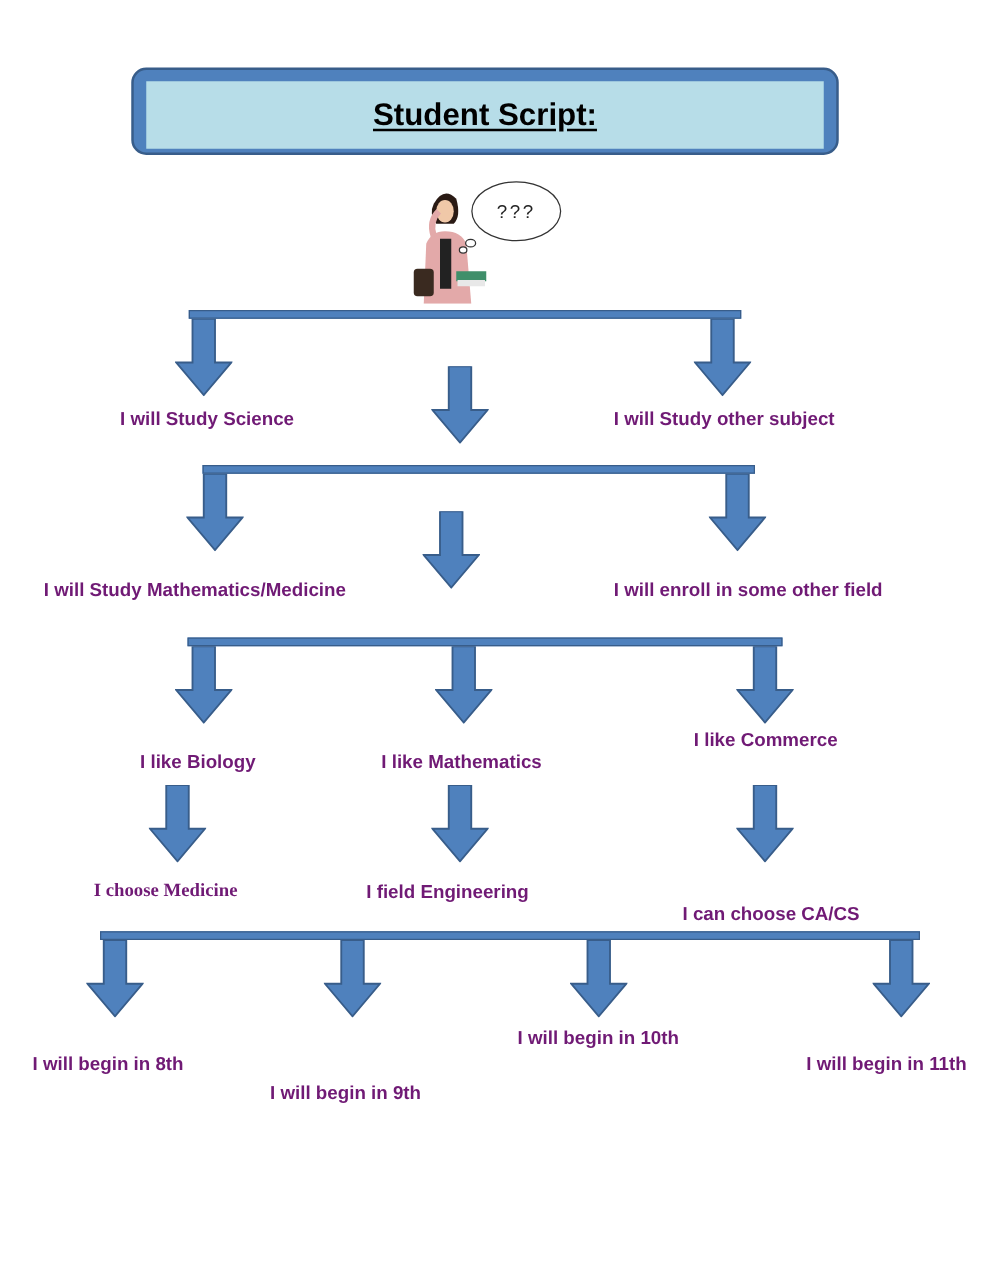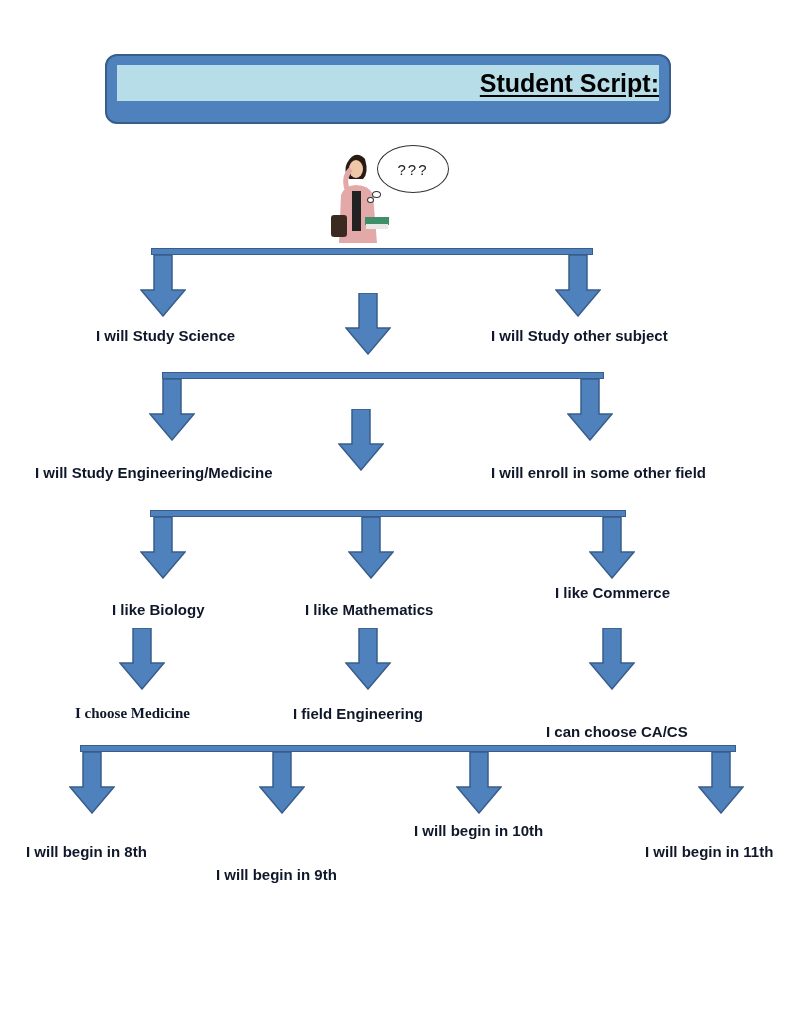--- a/index.html
+++ b/index.html
@@ -2,43 +2,43 @@
 <html><head>
 <meta charset="utf-8">
 <style>
   html, body { margin: 0; padding: 0; background: #ffffff; }
   body { width: 791px; height: 1024px; position: relative; overflow: hidden; font-family: "Liberation Sans", sans-serif; }
   .title-box {
     position: absolute; left: 105px; top: 54px; width: 566px; height: 70px;
     background: #4f81bd; border: 2px solid #385d8a; border-radius: 12px; box-sizing: border-box;
   }
   .title-inner {
-    position: absolute; left: 10px; top: 9px; right: 10px; height: 36px;
-    background: #b7dde8; display: flex; align-items: center; justify-content: flex-end;
+    position: absolute; left: 10px; top: 9px; right: 10px; height: 54px;
+    background: #b7dde8; display: flex; align-items: center; justify-content: center;
   }
   .title-text {
     font-family: "Liberation Sans", sans-serif; font-weight: bold; font-size: 25px;
     color: #000; text-decoration: underline; text-underline-offset: 3px;
   }
   .figure { position: absolute; left: 325px; top: 143px; width: 130px; height: 100px; }
   .bubble {
     position: absolute; left: 52px; top: 2px; width: 70px; height: 46px;
     border: 1.3px solid #333; border-radius: 50%; background: #fff;
     display: flex; align-items: center; justify-content: center;
     font-size: 15px; color: #222; letter-spacing: 2px;
   }
   .dot { position: absolute; border: 1px solid #333; border-radius: 50%; background: #fff; }
   .bar {
     position: absolute; height: 5px; background: #4f81bd; border: 1px solid #385d8a; box-sizing: content-box;
   }
   .arrow { position: absolute; width: 46px; }
   .arrow svg { display: block; }
   .label {
     position: absolute; font-family: "Liberation Sans", sans-serif; font-weight: bold;
-    font-size: 15px; color: #0f172a; white-space: nowrap;
+    font-size: 15px; color: #701a75; white-space: nowrap;
   }
 </style>
 </head>
 <body>
 
 <div class="title-box">
   <div class="title-inner">
     <span class="title-text">Student Script:</span>
   </div>
 </div>
@@ -87,21 +87,21 @@
 <div class="arrow" style="left:338px;top:409px;">
   <svg width="46" height="62" viewBox="0 0 46 62">
       <path d="M14 0 H32 V35 H45 L23 61 L1 35 H14Z" fill="#4f81bd" stroke="#385d8a" stroke-width="1.5"></path>
     </svg>
 </div>
 <div class="arrow" style="left:567px;top:379px;">
   <svg width="46" height="62" viewBox="0 0 46 62">
       <path d="M14 0 H32 V35 H45 L23 61 L1 35 H14Z" fill="#4f81bd" stroke="#385d8a" stroke-width="1.5"></path>
     </svg>
 </div>
-<div class="label" style="left:35px;top:464px;">I will Study Engineering/Medicine</div>
+<div class="label" style="left:35px;top:464px;">I will Study Mathematics/Medicine</div>
 <div class="label" style="left:491px;top:464px;">I will enroll in some other field</div>
 
 <div class="bar" style="left:150px;top:510px;width:474px;"></div>
 <div class="arrow" style="left:140px;top:517px;">
   <svg width="46" height="62" viewBox="0 0 46 62">
       <path d="M14 0 H32 V35 H45 L23 61 L1 35 H14Z" fill="#4f81bd" stroke="#385d8a" stroke-width="1.5"></path>
     </svg>
 </div>
 <div class="arrow" style="left:348px;top:517px;">
   <svg width="46" height="62" viewBox="0 0 46 62">

